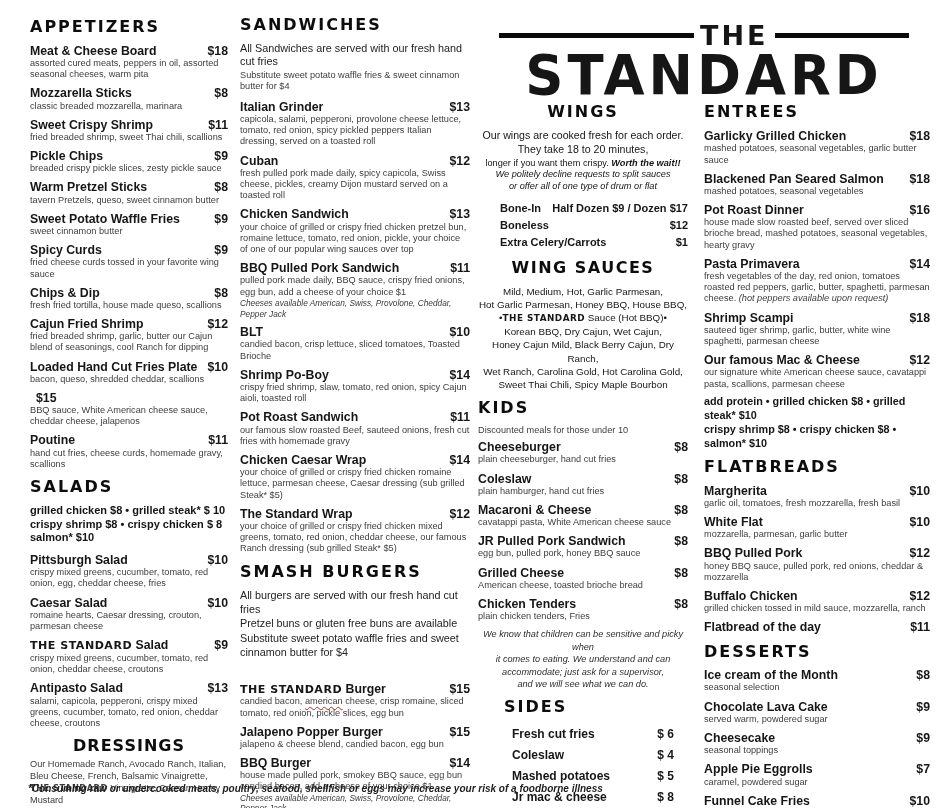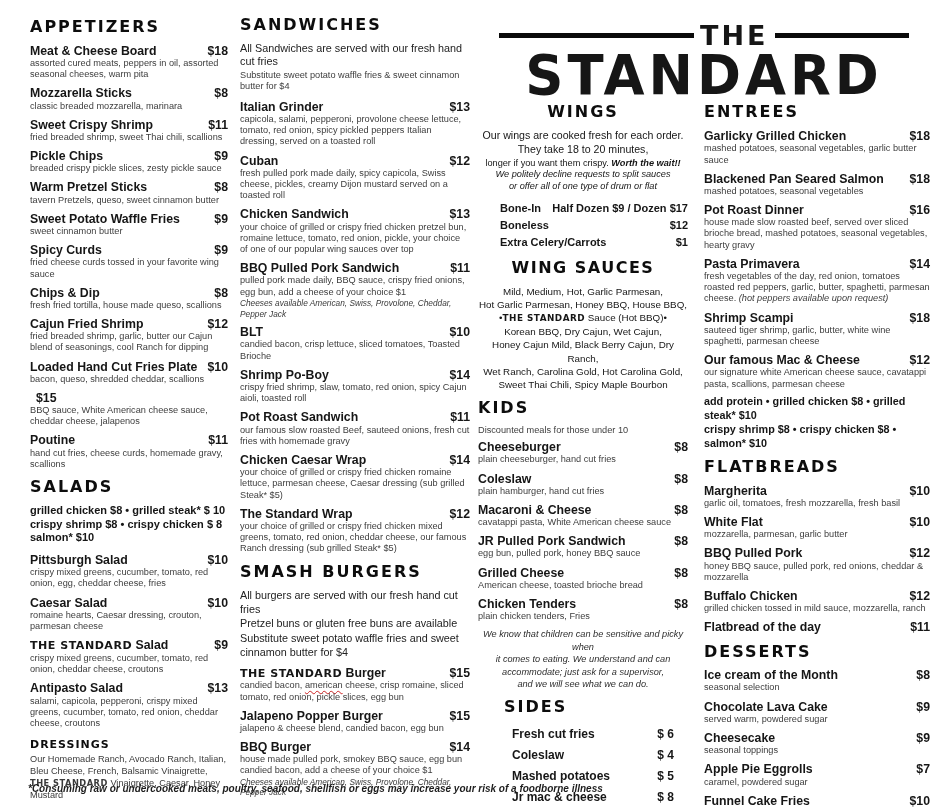--- a/index.html
+++ b/index.html
@@ -16,41 +16,41 @@
   .col4{flex:1;}
 
   section{margin-bottom:10px;}
   .sec-h{
     font-family:"DejaVu Sans",sans-serif;font-weight:bold;
     font-size:16px;letter-spacing:2px;line-height:1.05;
     margin:0 0 7px 0;color:#0d0d0d;transform:scaleY(.96);transform-origin:left top;
   }
   .sec-h.center{transform-origin:center top;text-align:center;}
   .sec-h.sm{font-size:16px;letter-spacing:1.5px;}
-  .sec-h.xs{font-size:11px;letter-spacing:1px;margin-bottom:3px;}
+  .sec-h.xs{font-size:16px;letter-spacing:1px;margin-bottom:3px;text-align:center;}
 
   .item{margin-bottom:6px;}
   .ihead{display:flex;justify-content:space-between;align-items:baseline;}
   .iname{font-weight:bold;font-size:12.3px;line-height:1.15;}
   .iprice{font-weight:bold;font-size:12.3px;white-space:nowrap;padding-left:6px;}
   .idesc{font-size:9.2px;color:#3d3d3d;line-height:1.22;}
   .idesc:empty{display:none;}
   .ifine{font-size:8.3px;font-style:italic;color:#3a3a3a;line-height:1.3;}
   .it{font-style:italic;margin-top:16px;}
   .bi{font-style:italic;font-weight:bold;}
   .brand{font-family:"DejaVu Sans",sans-serif;font-weight:bold;letter-spacing:.5px;font-size:.9em;}
   .squiggle{text-decoration-line:underline;text-decoration-style:wavy;text-decoration-color:#cc2222;text-decoration-thickness:1px;text-underline-offset:2px;}
 
   .pline{line-height:1.3;}
   .addons .pline{font-weight:bold;font-size:11px;line-height:1.25;}
   .addons{margin-bottom:8px;}
   .dress-lines .pline,.dress-line{font-size:9.2px;color:#3a3a3a;line-height:1.3;}
   .note1{font-size:10.8px;color:#222;line-height:1.25;margin-bottom:1px;}
   .note2{font-size:9.2px;color:#3d3d3d;line-height:1.25;margin-bottom:7px;}
-  .bnotes{margin-bottom:7px;}
+  .bnotes{margin-bottom:23px;}
   .bnotes .pline{font-size:10.8px;color:#222;line-height:1.3;}
 
   .wings-sec{text-align:center;}
   .wings-intro .pline{font-size:10.6px;line-height:1.3;}
   .wings-crispy{font-size:9.2px;line-height:1.35;}
   .wings-policy .pline{font-size:9.2px;font-style:italic;line-height:1.3;}
   .wings-rows{margin:7px 0 0 22px;width:188px;text-align:left;}
   .srow{display:flex;justify-content:space-between;align-items:baseline;line-height:1.55;}
   .wings-rows .sname,.wings-rows .sprice{font-weight:bold;font-size:11px;}
 

